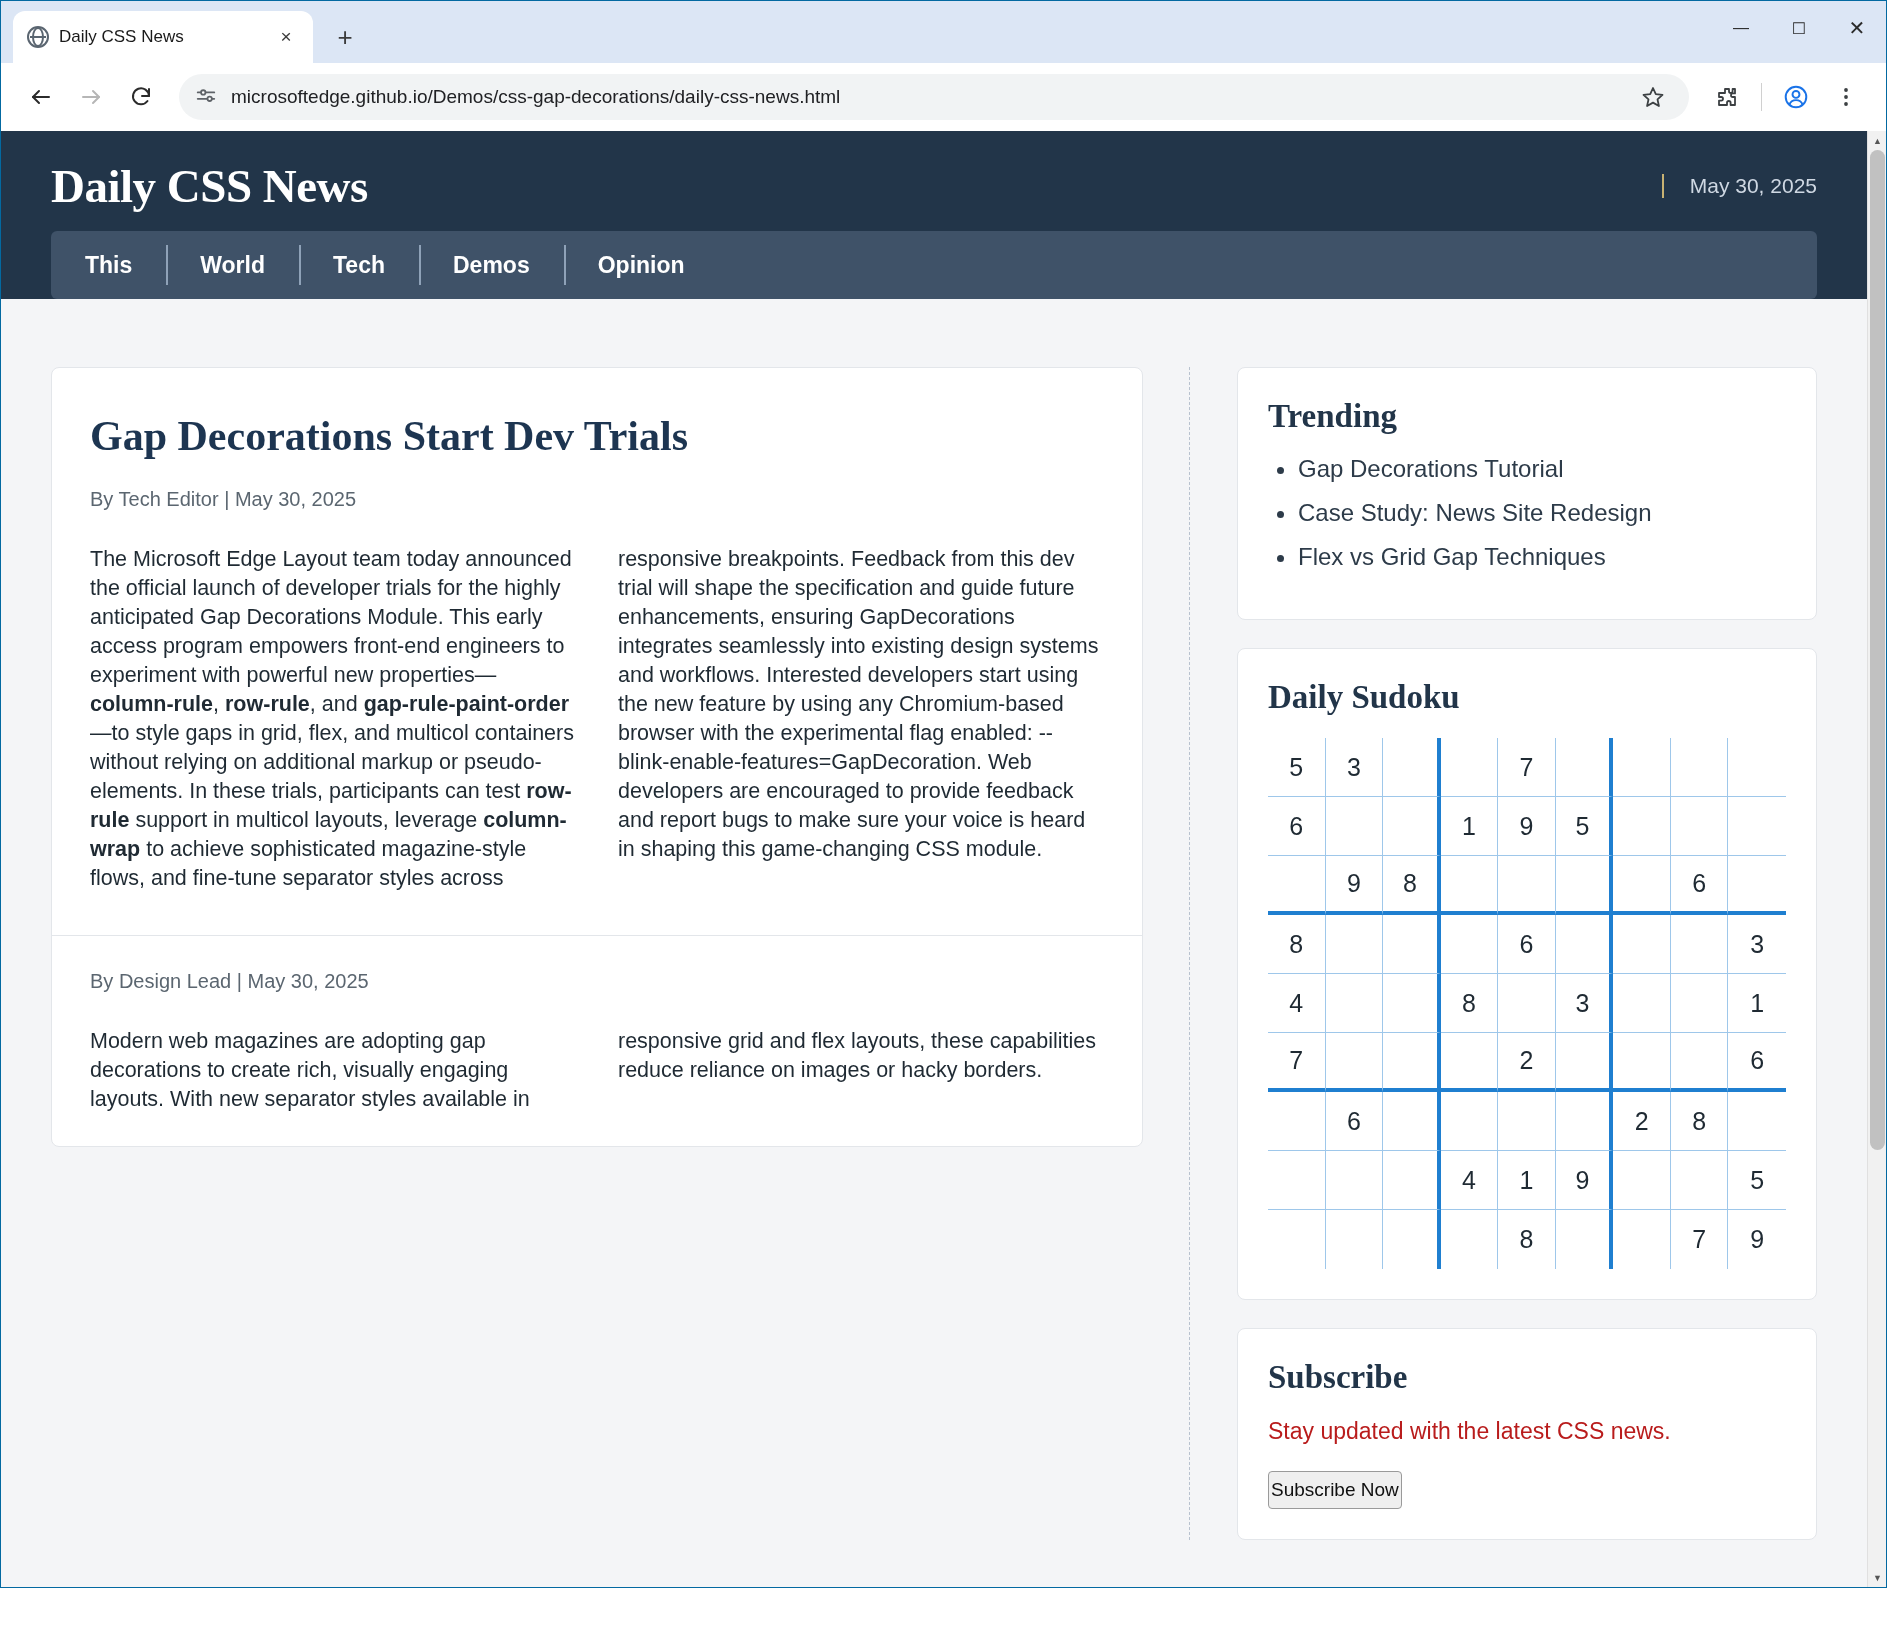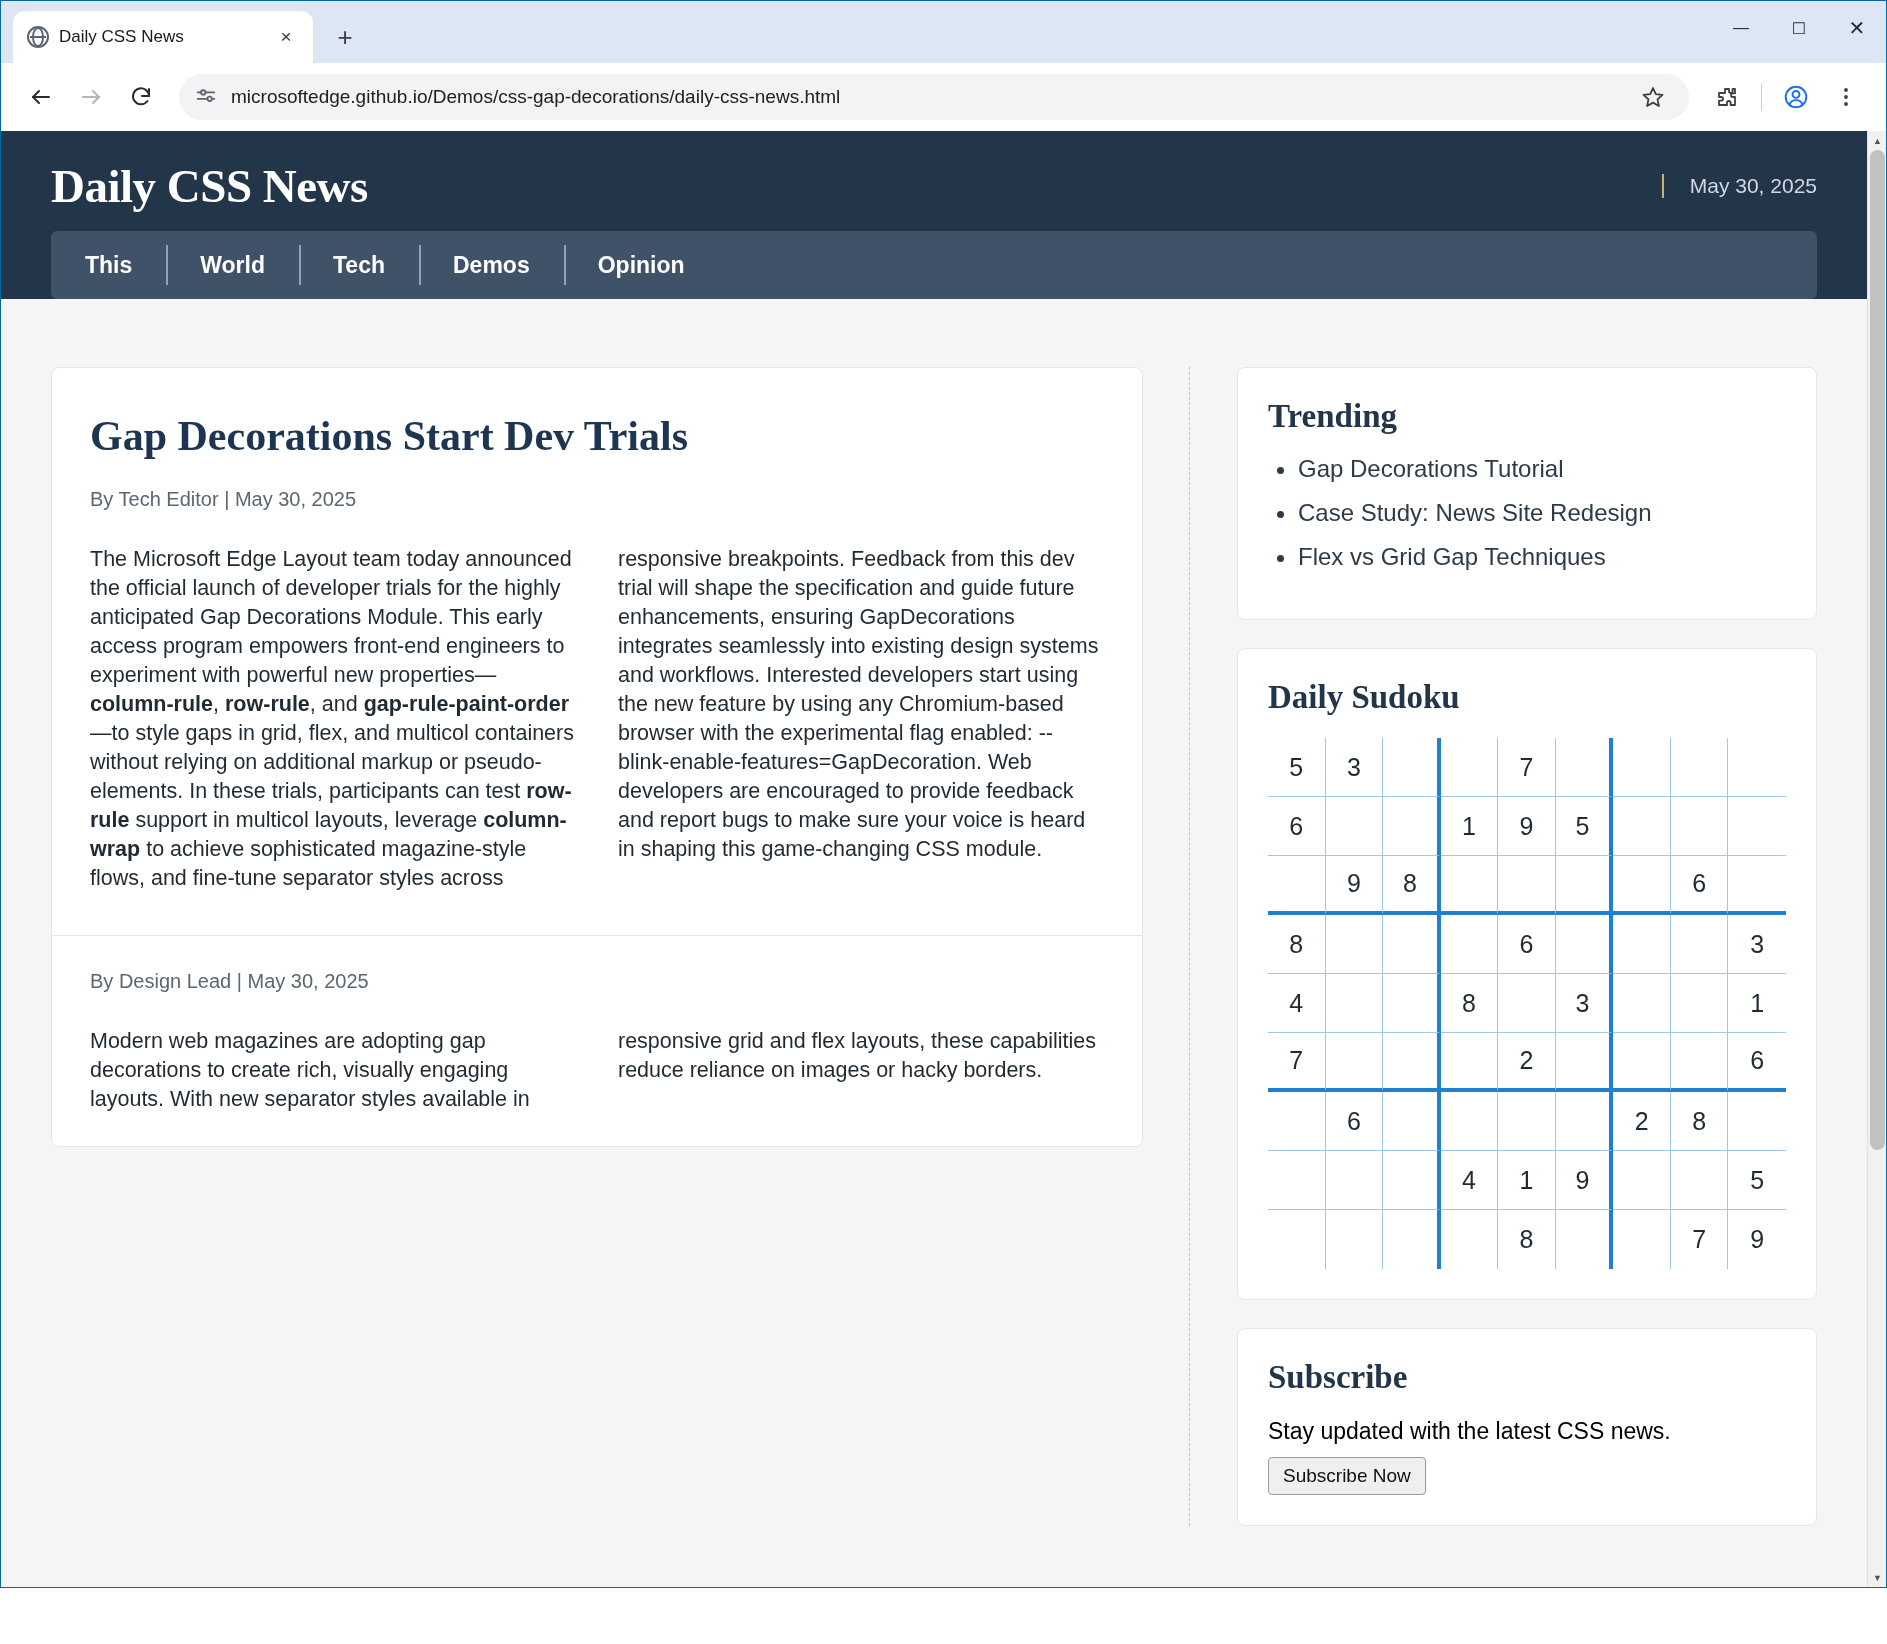--- a/index.html
+++ b/index.html
@@ -248,25 +248,25 @@
     font-size: 25px; color: #1f2a33;
     border-right: 1px solid #9ec7ea;
     border-bottom: 1px solid #9ec7ea;
   }
   .sud-cell.col-edge { border-right: 4px solid #1f7fd0; }
   .sud-cell.row-edge { border-bottom: 4px solid #1f7fd0; }
   .sud-cell.last-col { border-right: none; }
   .sud-cell.last-row { border-bottom: none; }
 
   
-  .sub-text { font-size: 23px; color: #000000; margin: 0 0 12px 0; }
+  .sub-text { font-size: 23px; color: #b91c1c; margin: 0 0 26px 0; }
   .sub-btn {
     font-family: "Liberation Sans", sans-serif;
     font-size: 19px;
-    padding: 7px 14px;
+    padding: 7px 2px;
     background: #efefef;
     border: 1px solid #9a9a9a;
     border-radius: 4px;
     color: #101010;
   }
 </style>
 </head>
 <body>
 
 <div class="browser">

